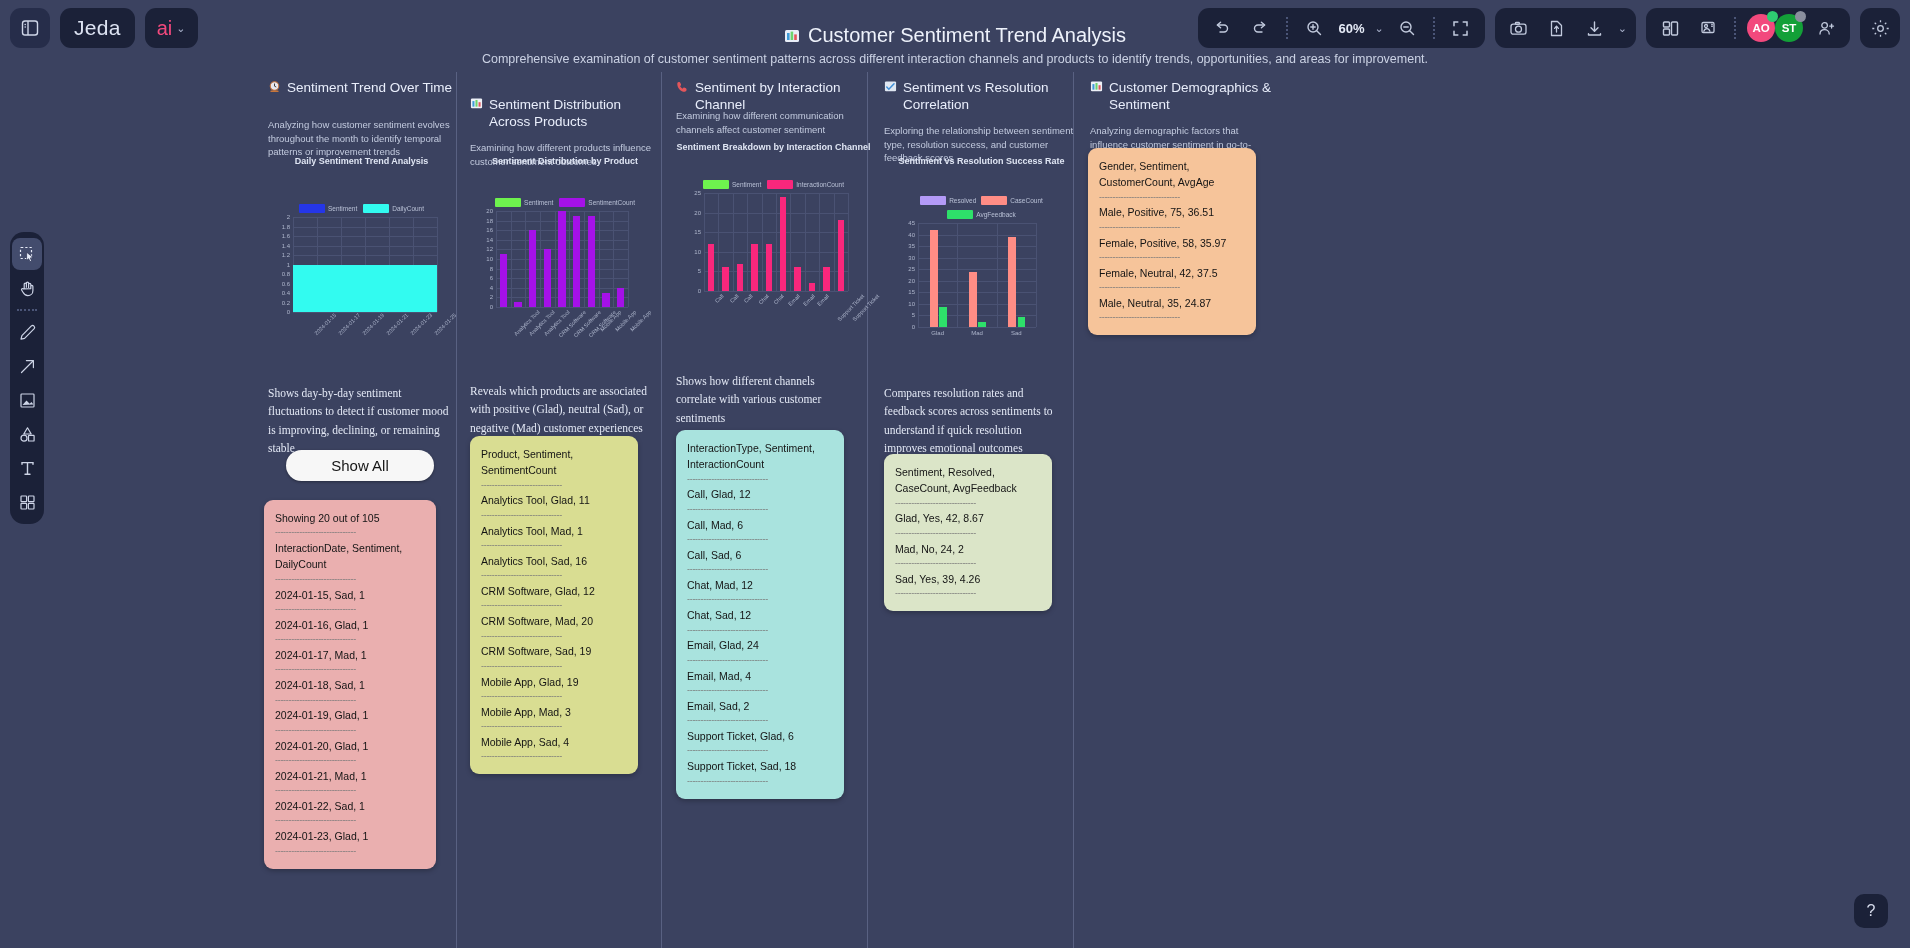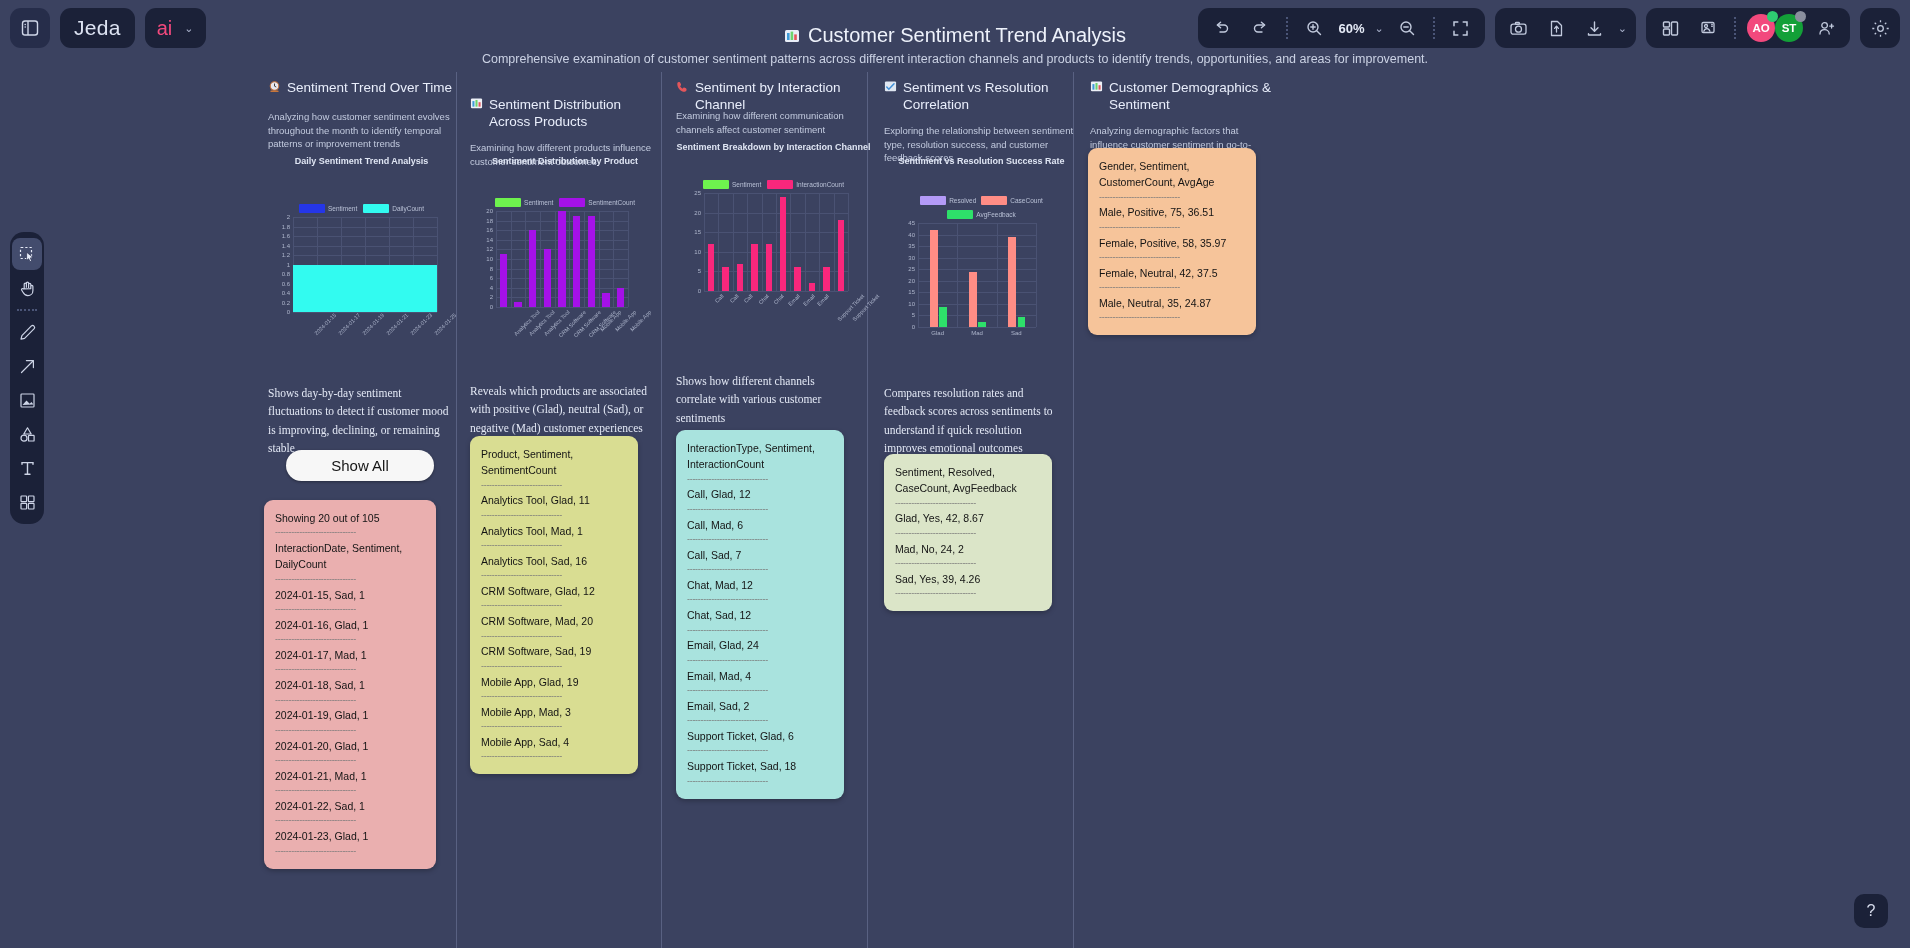--- a/index.html
+++ b/index.html
@@ -22,21 +22,21 @@
     width: 40px; height: 40px; border-radius: 11px; background: #262d4a;
     display: flex; align-items: center; justify-content: center;
   }
   .brand-pill {
     height: 40px; border-radius: 11px; background: #1b2138;
     display: flex; align-items: center; padding: 0 14px;
     font-size: 21px; color: #dde3f2; letter-spacing: .3px;
   }
   .ai-pill {
     height: 40px; border-radius: 11px; background: #1b2138;
-    display: flex; align-items: center; gap: 12px; padding: 0 12px;
+    display: flex; align-items: center; gap: 4px; padding: 0 12px;
     font-size: 20px; color: #cfd6e8;
   }
   .ai-pill .accent { color: #f2497d; }
   .chev { font-size: 11px; color: #aab3cc; }
 
   #title-wrap {
     position: absolute; left: 0; top: 24px; width: 1910px; text-align: center;
     pointer-events: none;
   }
   #doc-title {
@@ -85,21 +85,21 @@
 
   
   #canvas { position: absolute; left: 0; top: 72px; width: 1910px; height: 876px; }
   .col { position: absolute; top: 0; height: 876px; }
   .col-div { position: absolute; top: 0; width: 1px; height: 876px; background: #596182; }
 
   .sec-title {
     font-size: 13.5px; color: #e9eefb; display: flex; align-items: flex-start; gap: 6px;
     line-height: 1.25; font-weight: 400;
   }
-  .sec-desc { font-size: 9.5px; color: #c3cbdf; line-height: 1.45; margin-top: 12px; }
+  .sec-desc { font-size: 9.5px; color: #c3cbdf; line-height: 1.45; margin-top: 20px; }
 
   .chart-title { font-size: 9px; color: #dfe5f3; text-align: center; font-weight: bold; }
   .legend { display: flex; align-items: center; justify-content: center; gap: 6px; flex-wrap: wrap; }
   .lg { display: flex; align-items: center; gap: 3px; font-size: 6.5px; color: #b9c1d6; }
   .sw { width: 26px; height: 9px; border-radius: 1px; }
 
   .plot { position: relative; }
   .yl { position: absolute; right: 100%; margin-right: 3px; font-size: 6px; color: #aeb6cc; transform: translateY(-50%); white-space: nowrap; }
   .grid-area { position: absolute; inset: 0; }
   .gl-h { position: absolute; left: 0; right: 0; height: 1px; background: #4a5273; }
@@ -640,21 +640,21 @@
     <div class="note" style="position:absolute;top:300px;left:0;width:180px">Shows how different channels correlate with various customer sentiments</div>
 
     <div class="datacard" style="position:absolute;top:358px;left:0;width:168px;background:#a9e3de">
       <div class="row">InteractionType, Sentiment, InteractionCount</div>
       <div class="sep">------------------------------</div>
       <div id="c3rows">
           <div class="row">Call, Glad, 12</div>
           <div class="sep">------------------------------</div>
           <div class="row">Call, Mad, 6</div>
           <div class="sep">------------------------------</div>
-          <div class="row">Call, Sad, 7</div>
+          <div class="row">Call, Sad, 6</div>
           <div class="sep">------------------------------</div>
           <div class="row">Chat, Mad, 12</div>
           <div class="sep">------------------------------</div>
           <div class="row">Chat, Sad, 12</div>
           <div class="sep">------------------------------</div>
           <div class="row">Email, Glad, 24</div>
           <div class="sep">------------------------------</div>
           <div class="row">Email, Mad, 4</div>
           <div class="sep">------------------------------</div>
           <div class="row">Email, Sad, 2</div>

